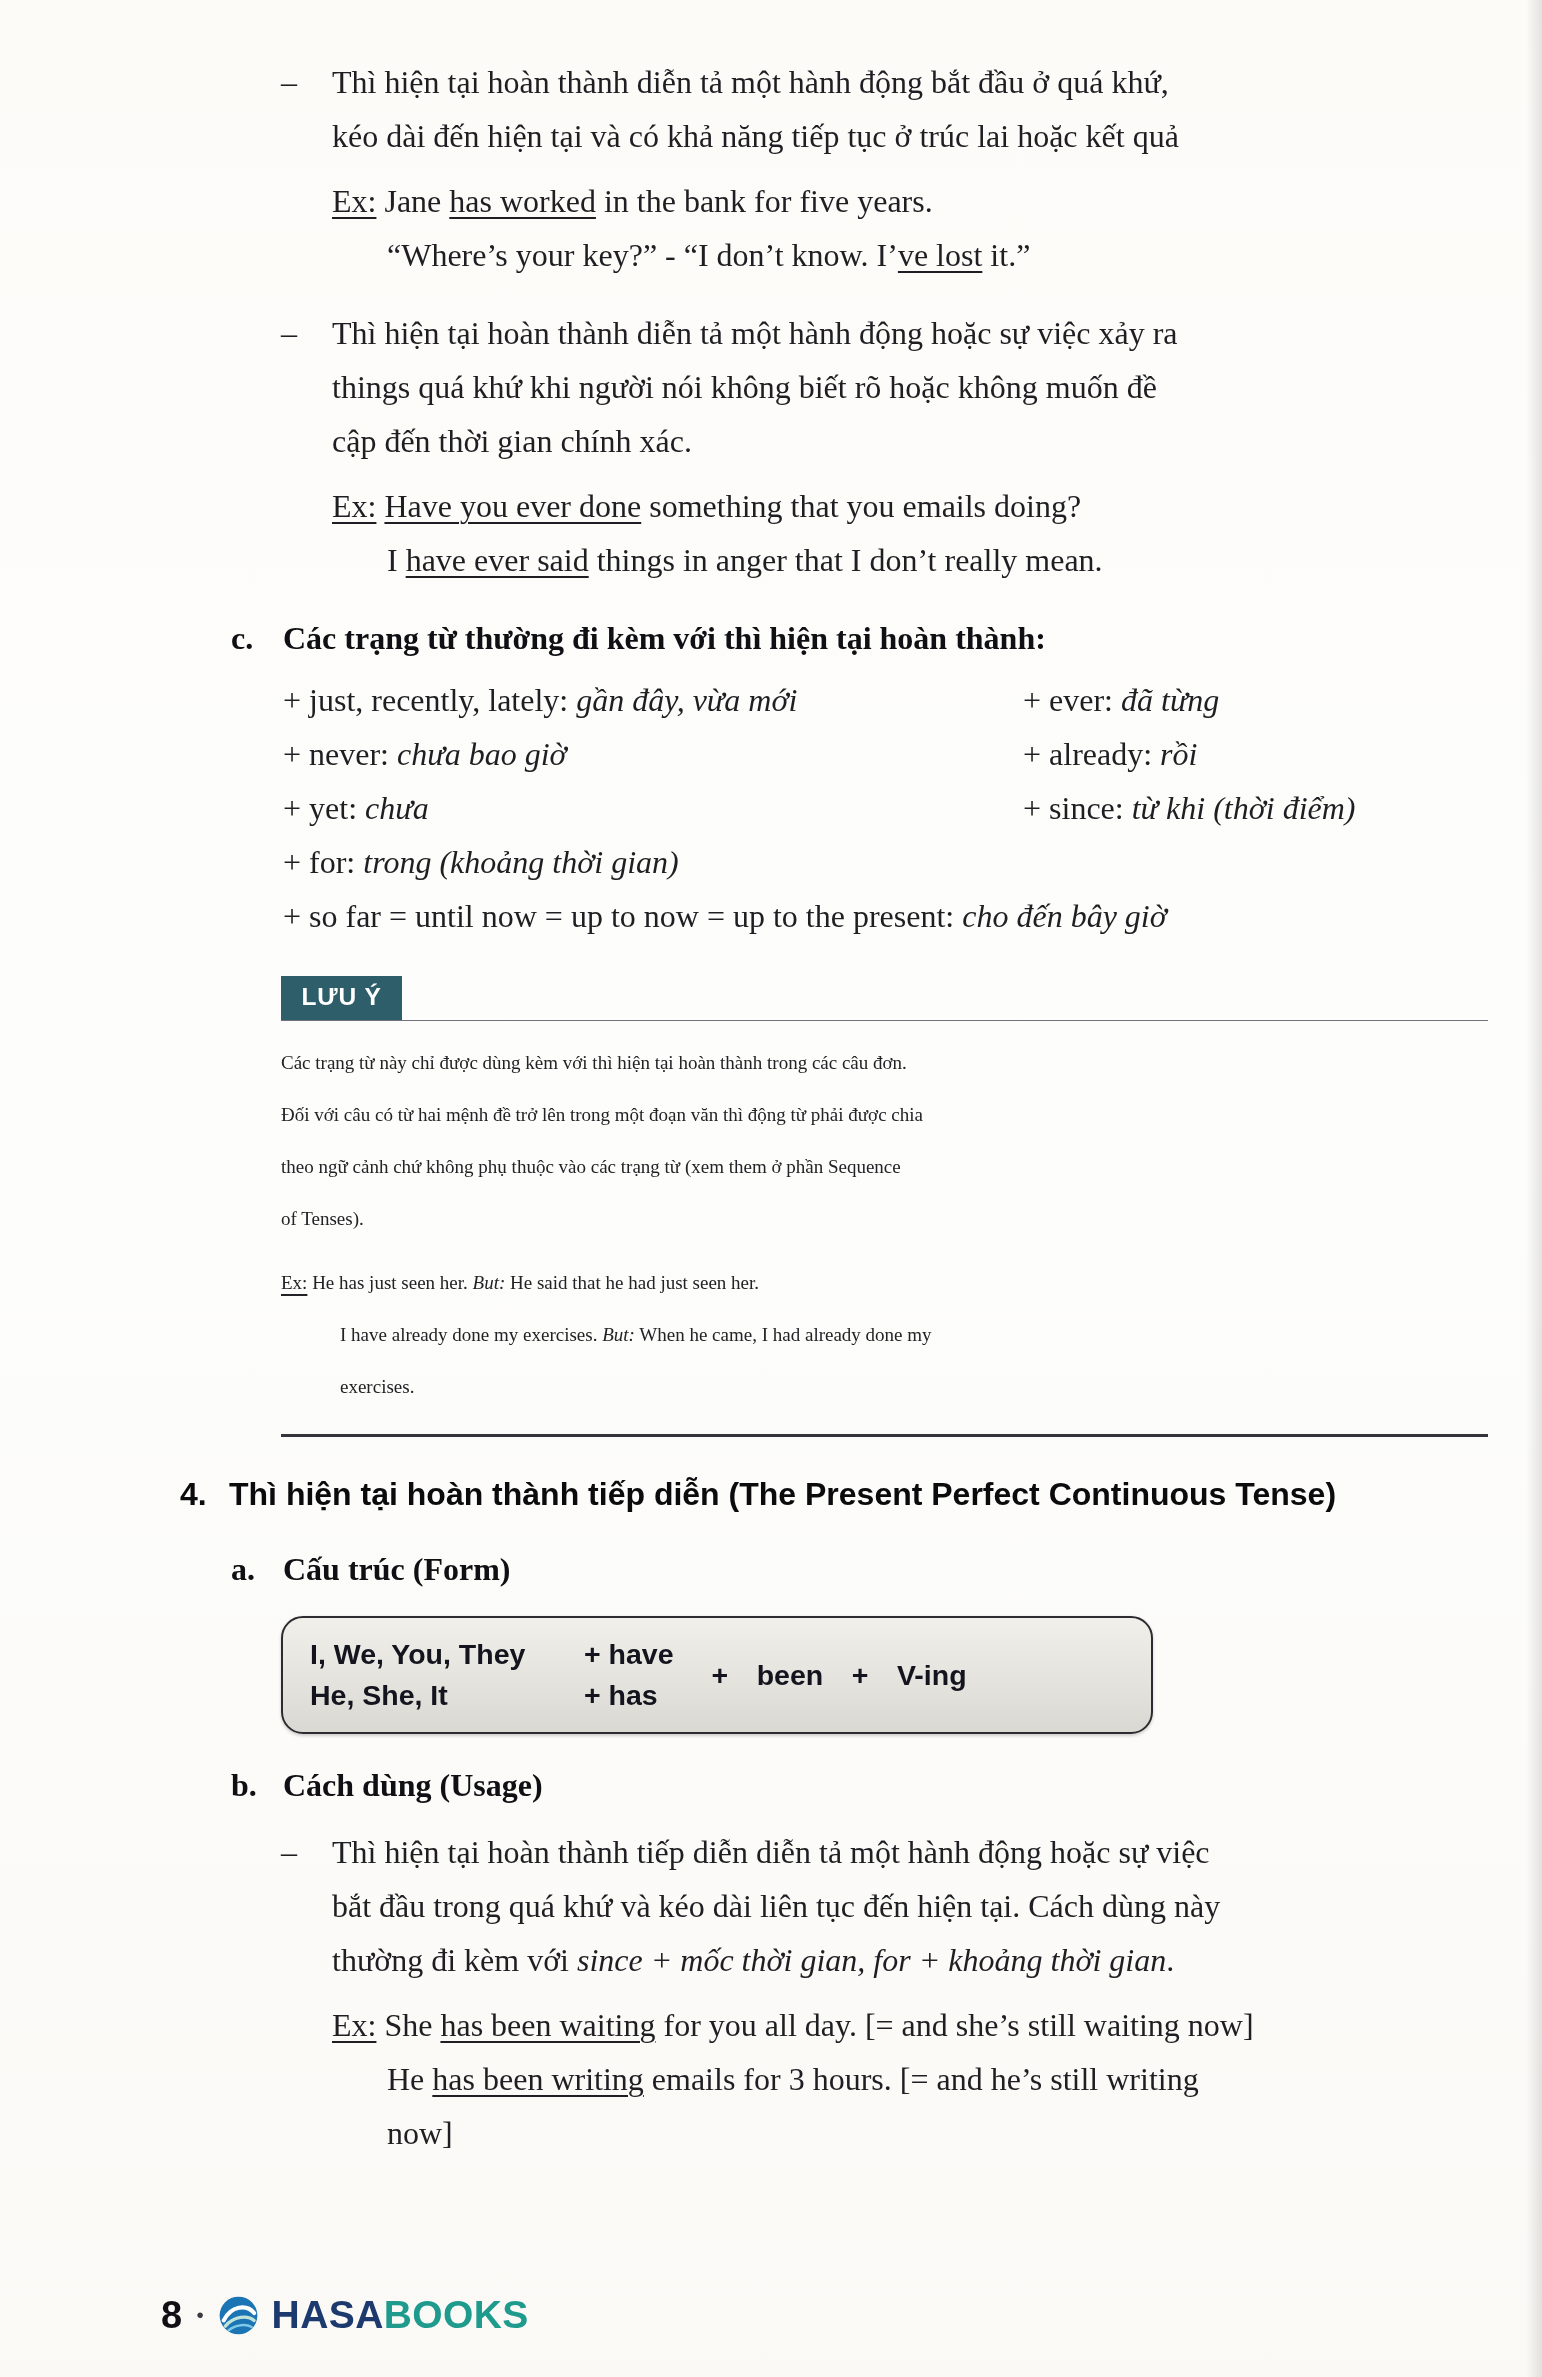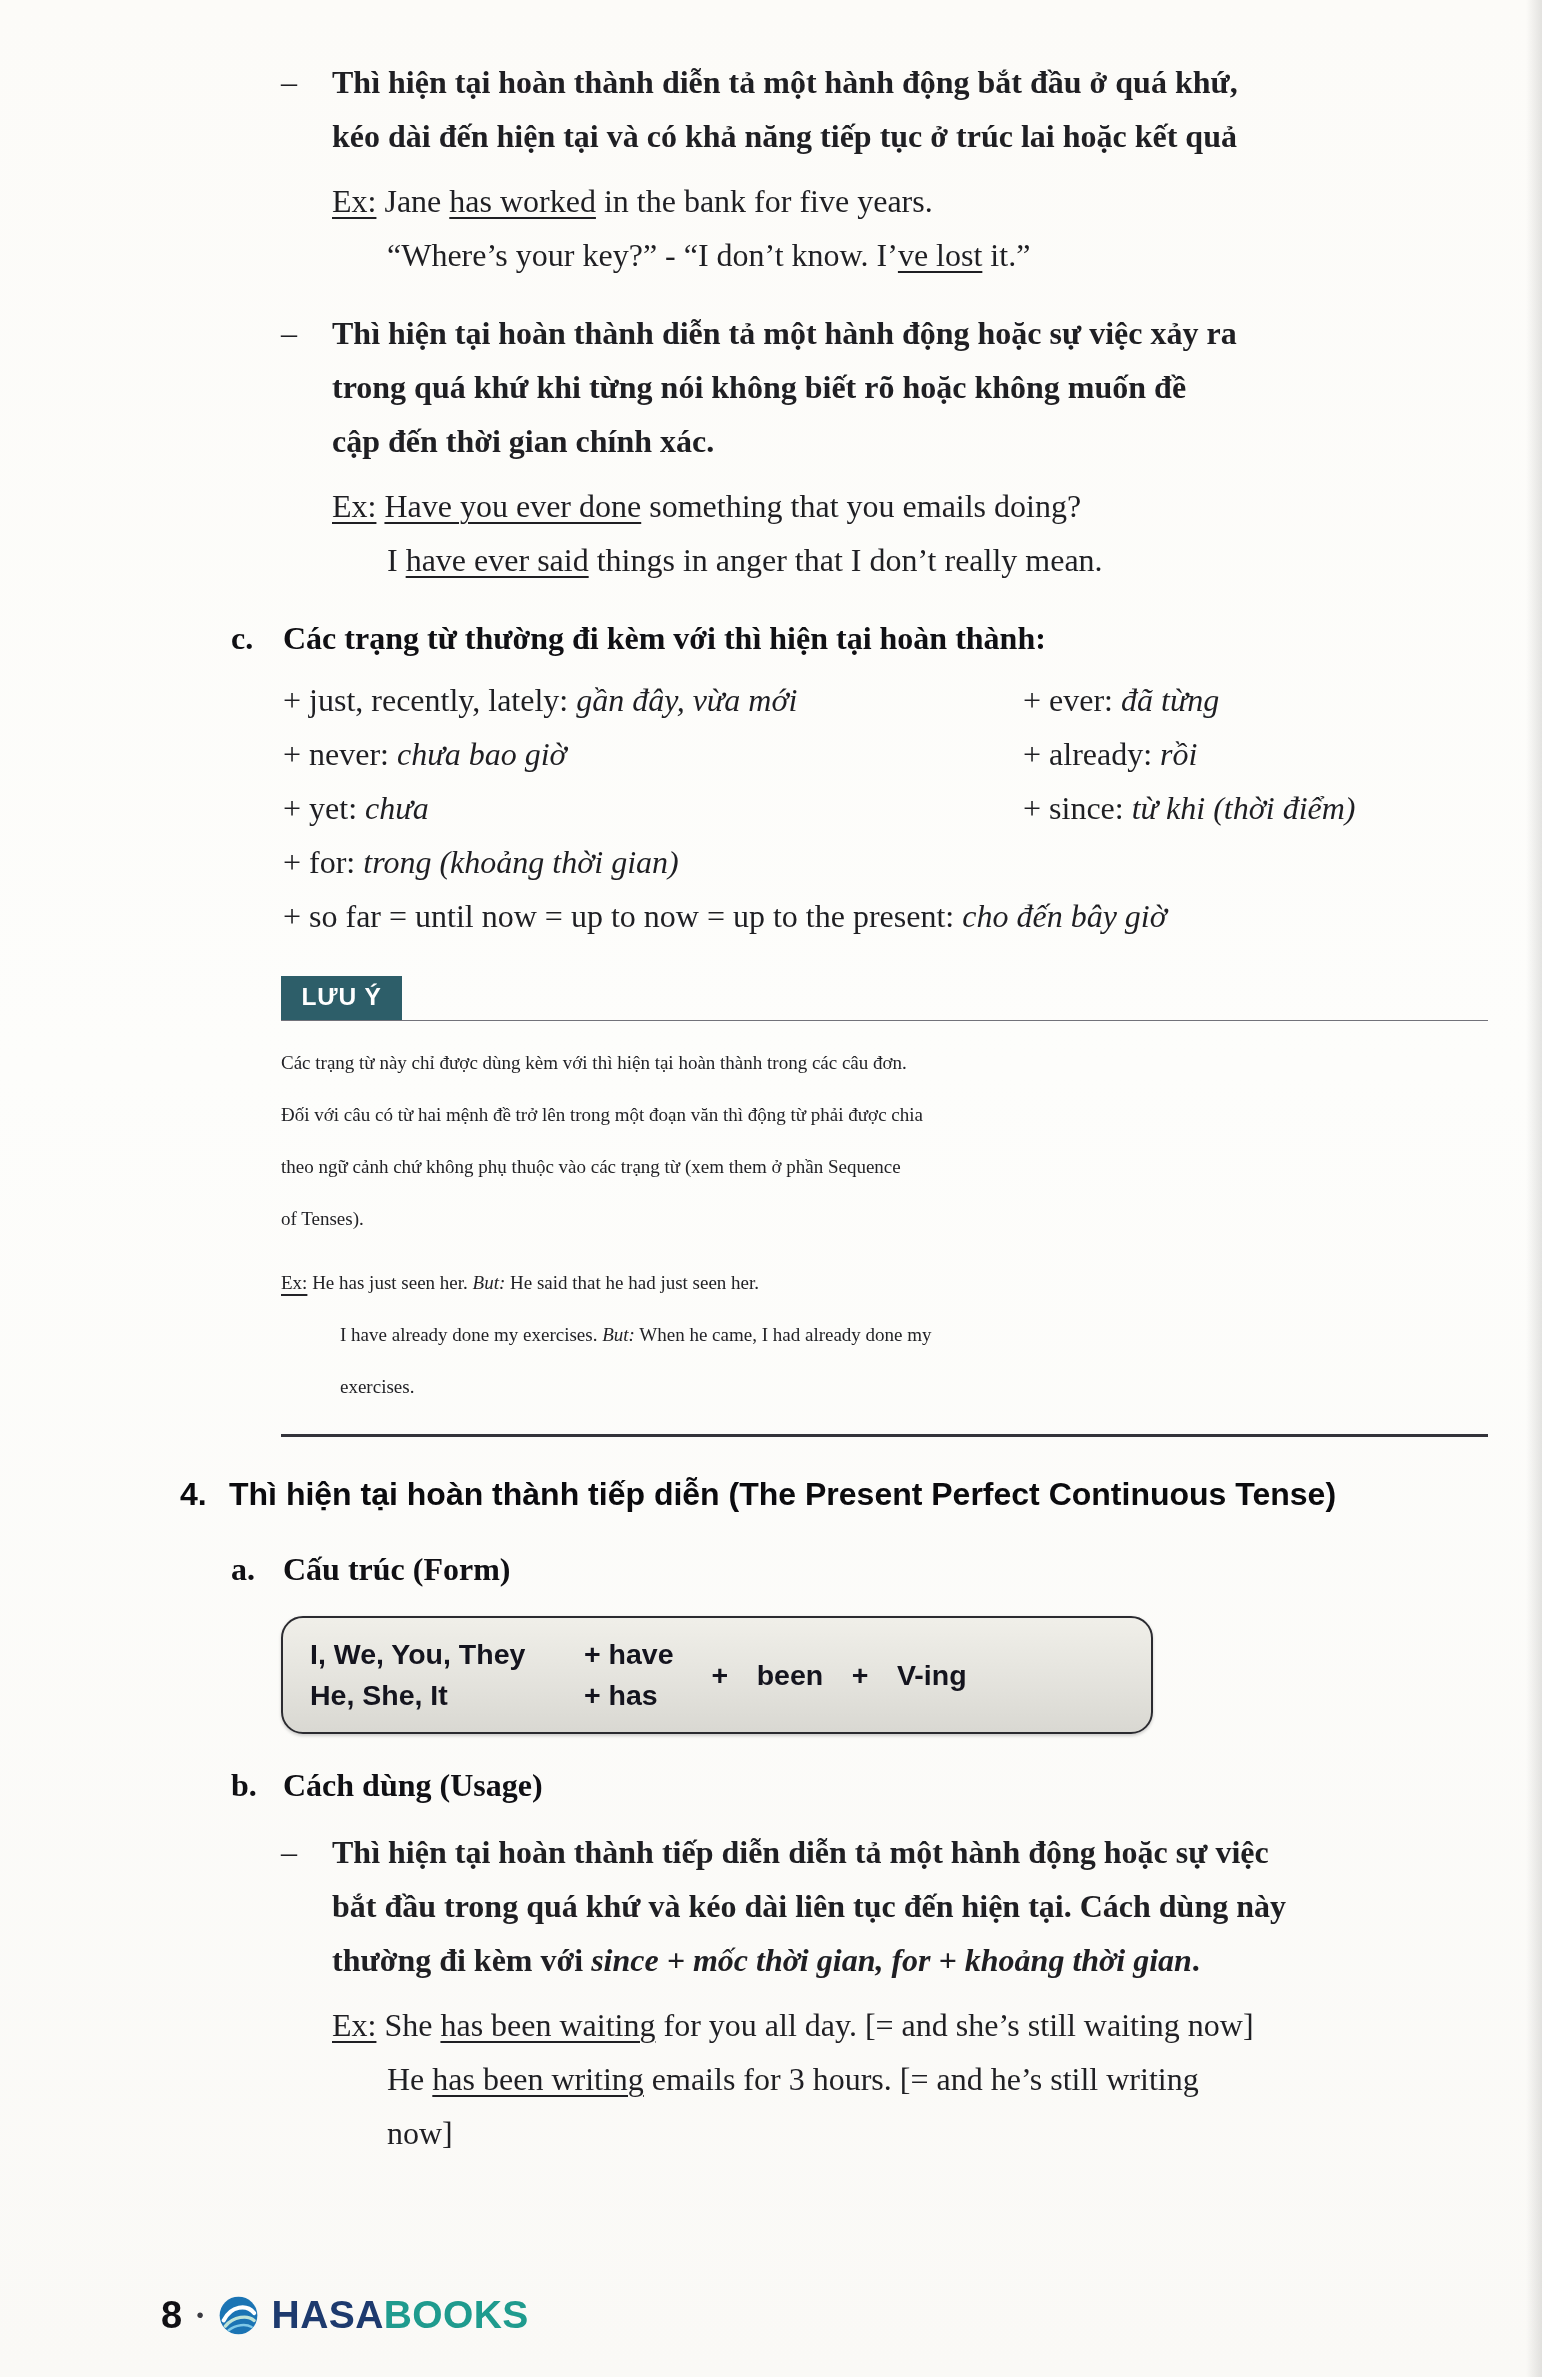--- a/index.html
+++ b/index.html
@@ -21,21 +21,21 @@
   .content { padding:55px 55px 0 180px; font-size:32px; }
   .line { line-height:54px; white-space:nowrap; }
 
   
   .rt-u { text-decoration:underline; text-decoration-thickness:1.6px; text-underline-offset:4.7px; }
   .rt-i { font-style:italic;text-align:center; }
 
   
   .bullet { display:flex; margin-left:101px; }
   .bullet .dash { width:51px; flex:0 0 51px; line-height:54px; }
-  .bullet .btext { flex:1;font-weight:bold; }
+  .bullet .btext { flex:1; }
 
   
   .ex { margin:11px 0 24px 152px; }
   .ex .cont { padding-left:55px; }
 
   
   .sub-heading { display:flex; margin-left:51px; font-weight:bold; color:#101014; }
   .sub-heading .hmark { width:52px; flex:0 0 52px; line-height:54px; }
   .sub-heading .htext { line-height:54px; white-space:nowrap; }
 
@@ -113,21 +113,21 @@
 
     <section class="ex">
       <div class="line"><span class="rt-u">Ex:</span><span> Jane </span><span class="rt-u">has worked</span><span> in the bank for five years.</span></div>
       <div class="line cont"><span>“Where’s your key?” - “I don’t know. I’</span><span class="rt-u">ve lost</span><span> it.”</span></div>
     </section>
 
     <section class="bullet">
       <span class="dash">–</span>
       <div class="btext">
         <div class="line">Thì hiện tại hoàn thành diễn tả một hành động hoặc sự việc xảy ra</div>
-        <div class="line">trong quá khứ khi từng nói không biết rõ hoặc không muốn đề</div>
+        <div class="line">things quá khứ khi người nói không biết rõ hoặc không muốn đề</div>
         <div class="line">cập đến thời gian chính xác.</div>
       </div>
     </section>
 
     <section class="ex">
       <div class="line"><span class="rt-u">Ex:</span><span> </span><span class="rt-u">Have you ever done</span><span> something that you emails doing?</span></div>
       <div class="line cont"><span>I </span><span class="rt-u">have ever said</span><span> things in anger that I don’t really mean.</span></div>
     </section>
 
     <section class="sub-heading">

